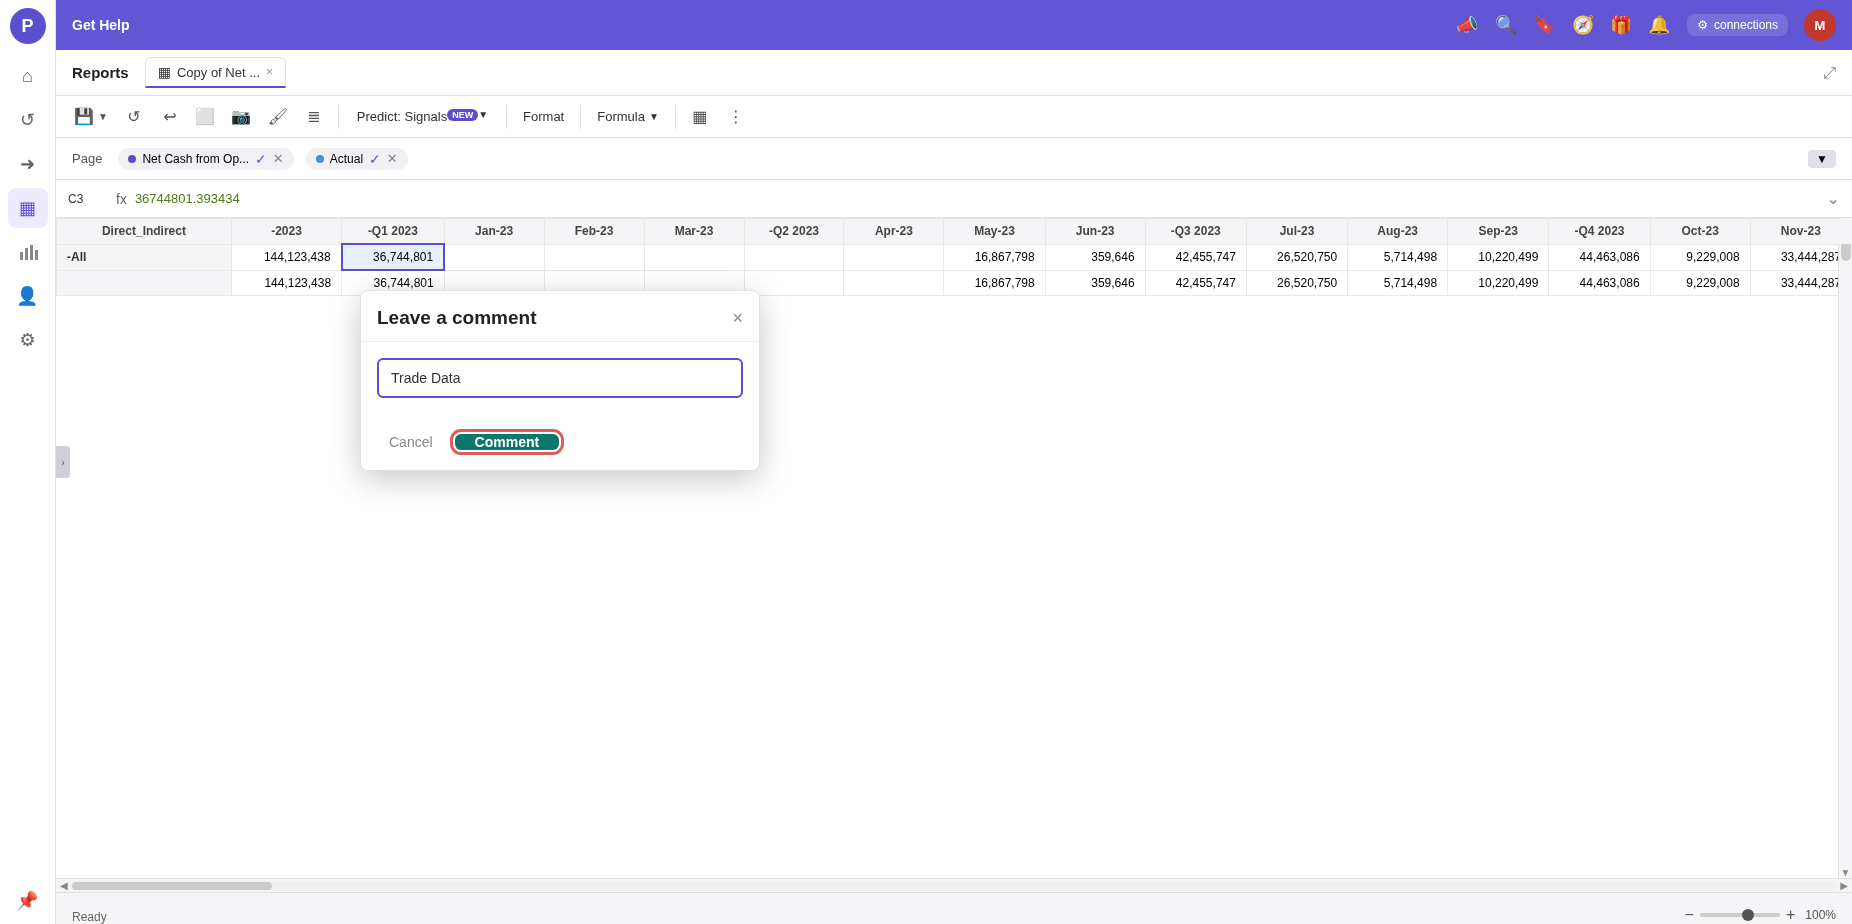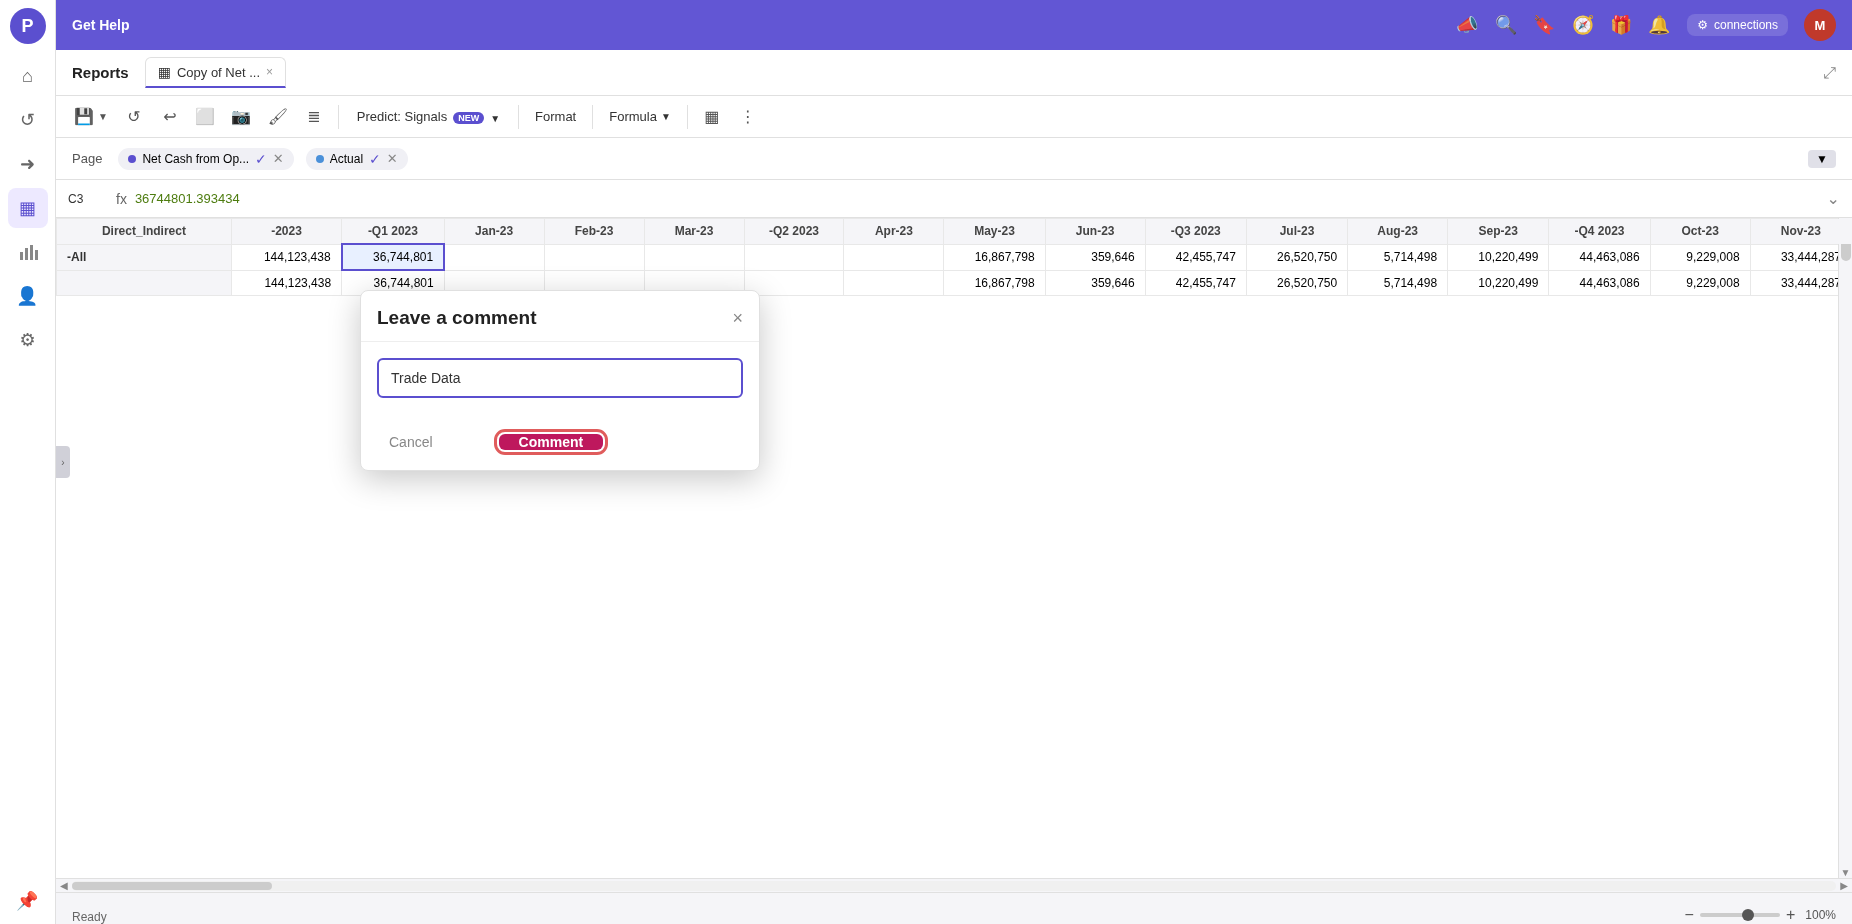--- a/index.html
+++ b/index.html
@@ -57,21 +57,21 @@
     }
     .toolbar-btn {
       width: 32px; height: 30px; border: none; background: transparent; cursor: pointer;
       border-radius: 4px; display: flex; align-items: center; justify-content: center;
       color: #555; font-size: 16px;
     }
     .toolbar-btn.has-dropdown { width: auto; padding: 0 6px; gap: 4px; }
     .toolbar-divider { width: 1px; height: 24px; background: #e0e0e0; margin: 0 4px; }
     .toolbar-label { font-size: 13px; color: #333; cursor: pointer; padding: 4px 8px; border-radius: 4px; }
     .predict-btn {
-      display: flex; align-items: flex-end; gap: 6px; padding: 4px 10px;
+      display: flex; align-items: flex-start; gap: 0; padding: 4px 10px;
       border: none; background: transparent; cursor: pointer; border-radius: 4px; font-size: 13px; color: #333;
     }
     .new-badge { background: #5b4fcf; color: #fff; font-size: 9px; padding: 1px 5px; border-radius: 10px; font-weight: bold; }
     .formula-btn { display: flex; align-items: center; gap: 4px; padding: 4px 8px; cursor: pointer; border-radius: 4px; font-size: 13px; color: #333; border: none; background: transparent; }
 
     
     .page-bar {
       background: #fff; border-bottom: 1px solid #e0e0e0;
       display: flex; align-items: center; padding: 6px 16px; gap: 12px; height: 42px;
     }
@@ -164,23 +164,23 @@
     .modal-input {
       width: 100%; padding: 10px 12px; border: 2px solid #5b4fcf;
       border-radius: 6px; font-size: 14px; color: #333; outline: none;
     }
     .modal-footer {
       display: flex; align-items: center; justify-content: flex-start;
       padding: 12px 16px; gap: 10px;
     }
     .btn-cancel { background: transparent; border: none; color: #888; font-size: 14px; cursor: pointer; padding: 8px 12px; border-radius: 4px; }
     .btn-comment {
-      background: #be185d; color: #fff; border: none; font-size: 14px; font-weight: 600;
+      background: #0f766e; color: #fff; border: none; font-size: 14px; font-weight: 600;
       cursor: pointer; padding: 0 20px; border-radius: 6px;
-      outline: 3px solid #e05c5c; outline-offset: 2px; margin-left: 44px;
+      outline: 3px solid #e05c5c; outline-offset: 2px;
     }
 
     
     .collapse-arrow {
       position: absolute; left: 56px; top: 50%; transform: translateY(-50%);
       width: 14px; height: 32px; background: #d0d0d8; border-radius: 0 4px 4px 0;
       display: flex; align-items: center; justify-content: center; cursor: pointer; z-index: 50;
       font-size: 10px; color: #666;
     }
 

